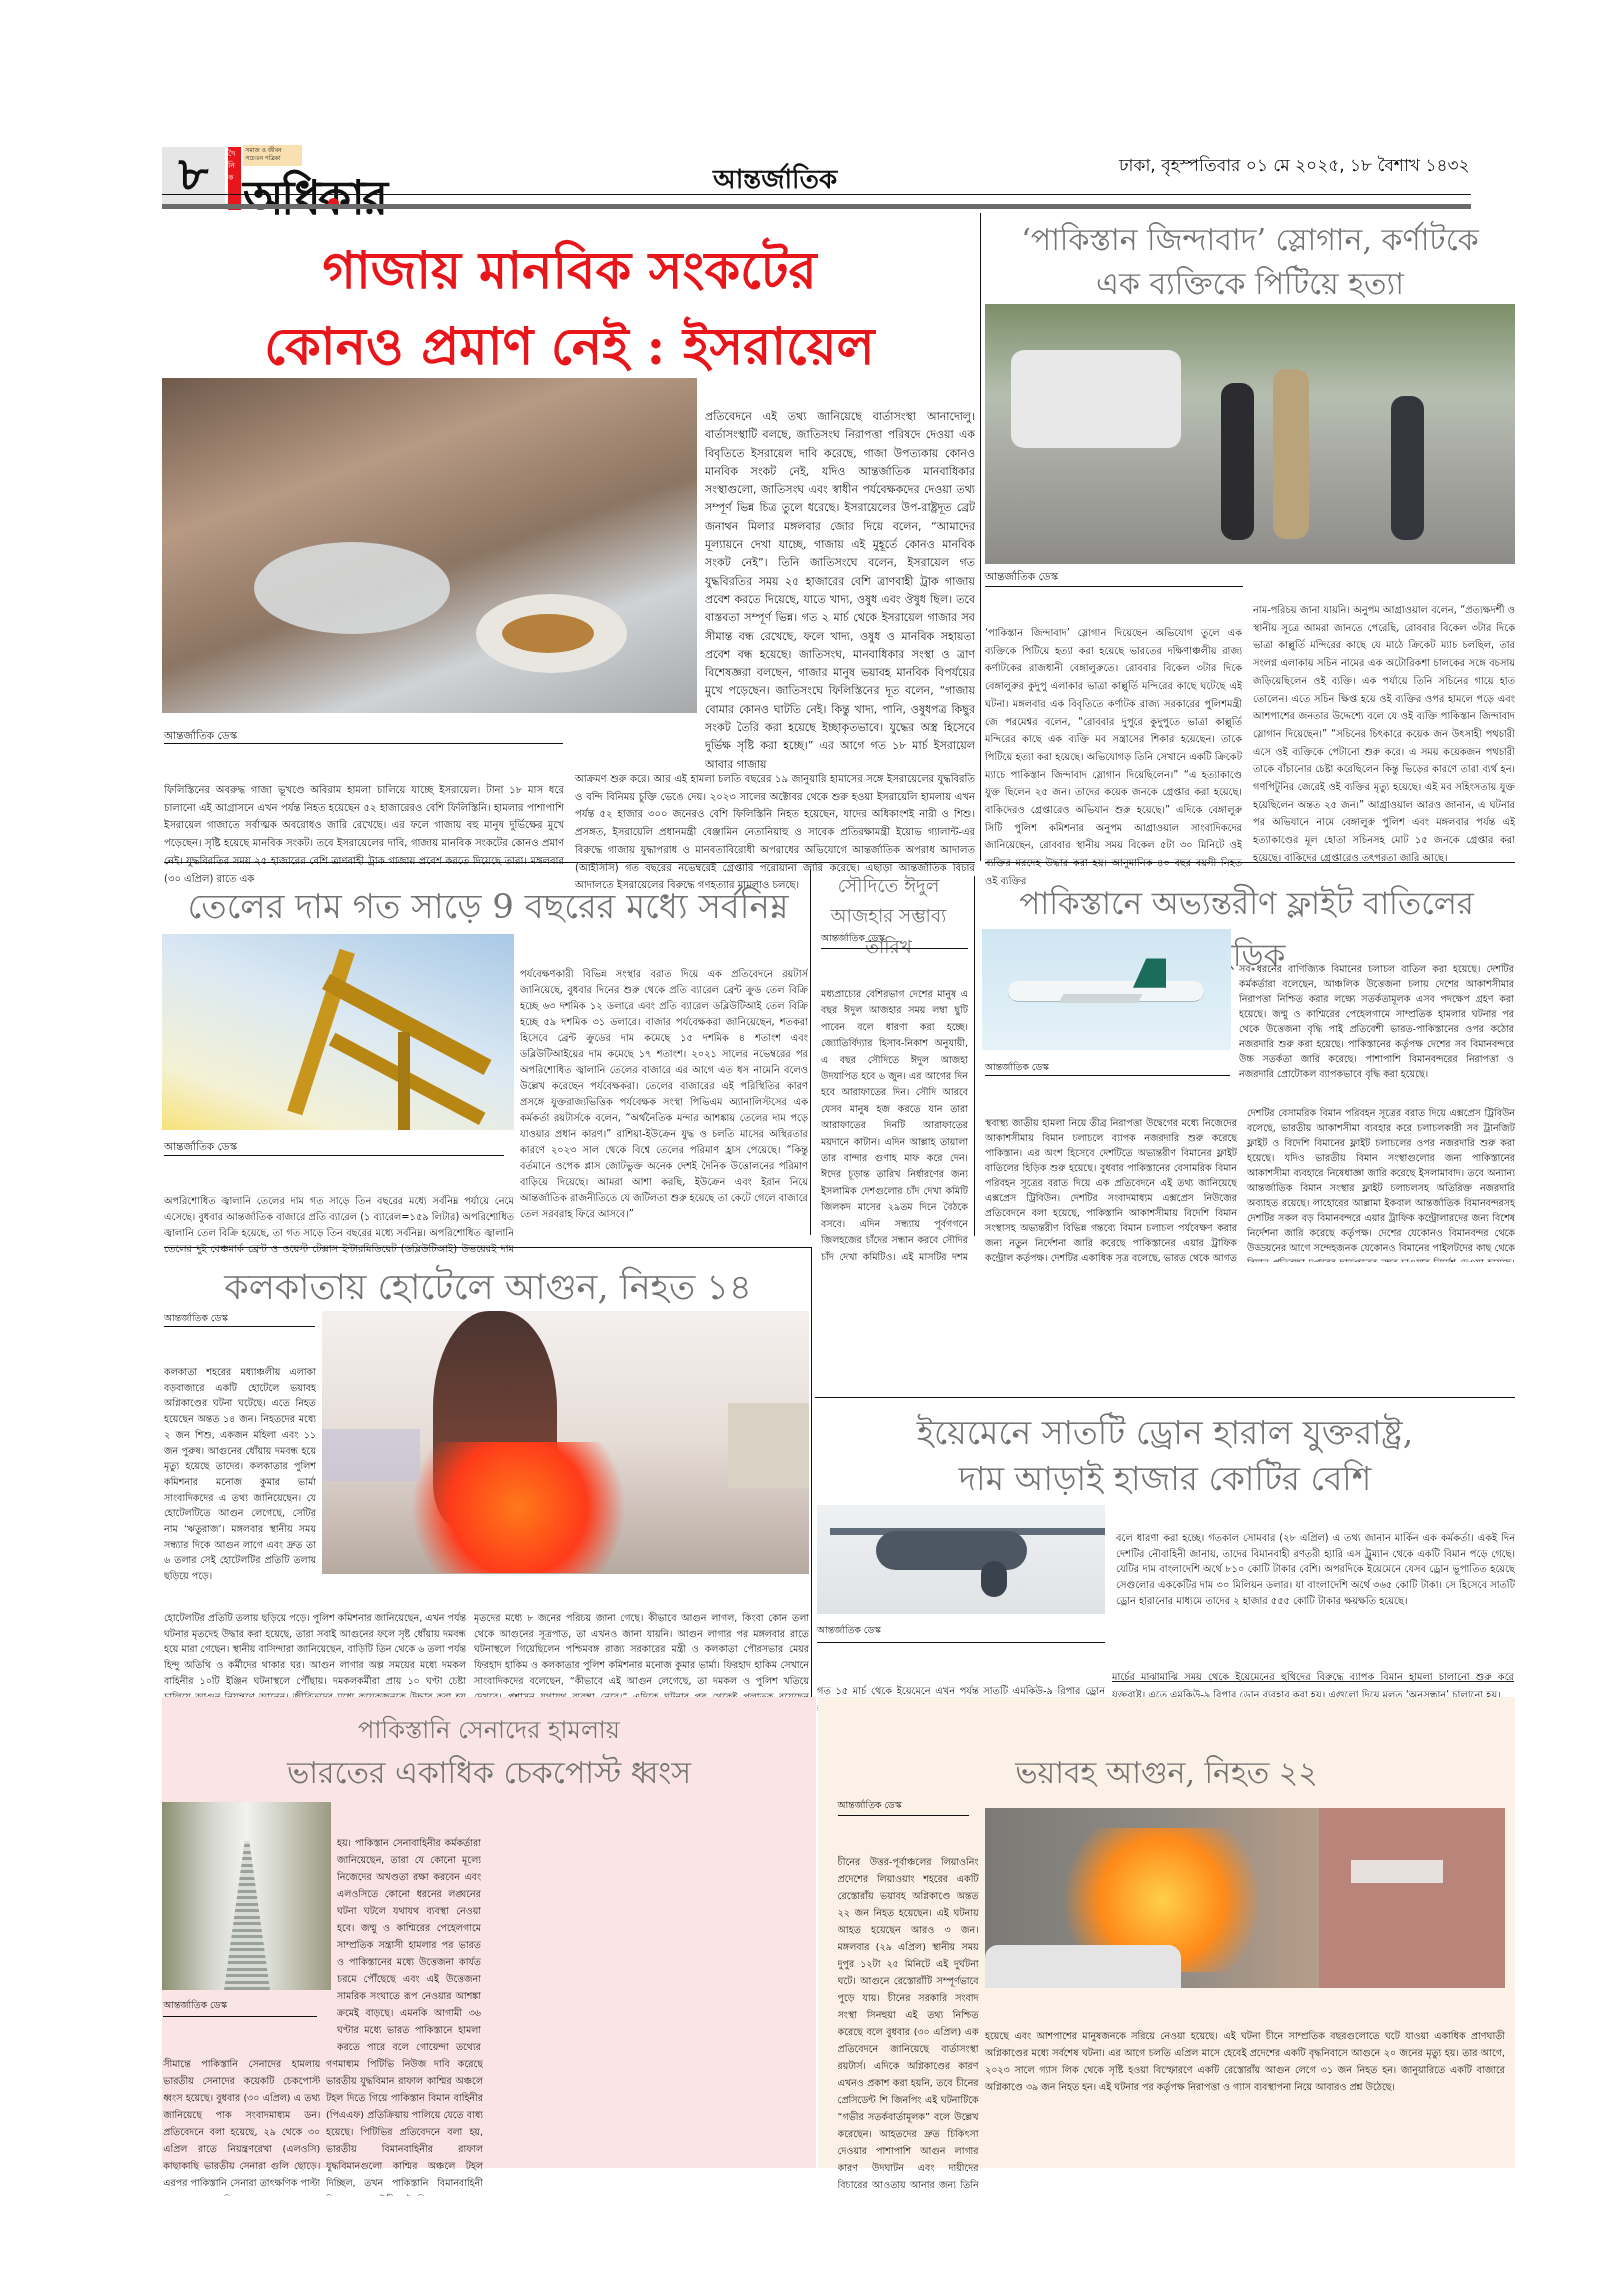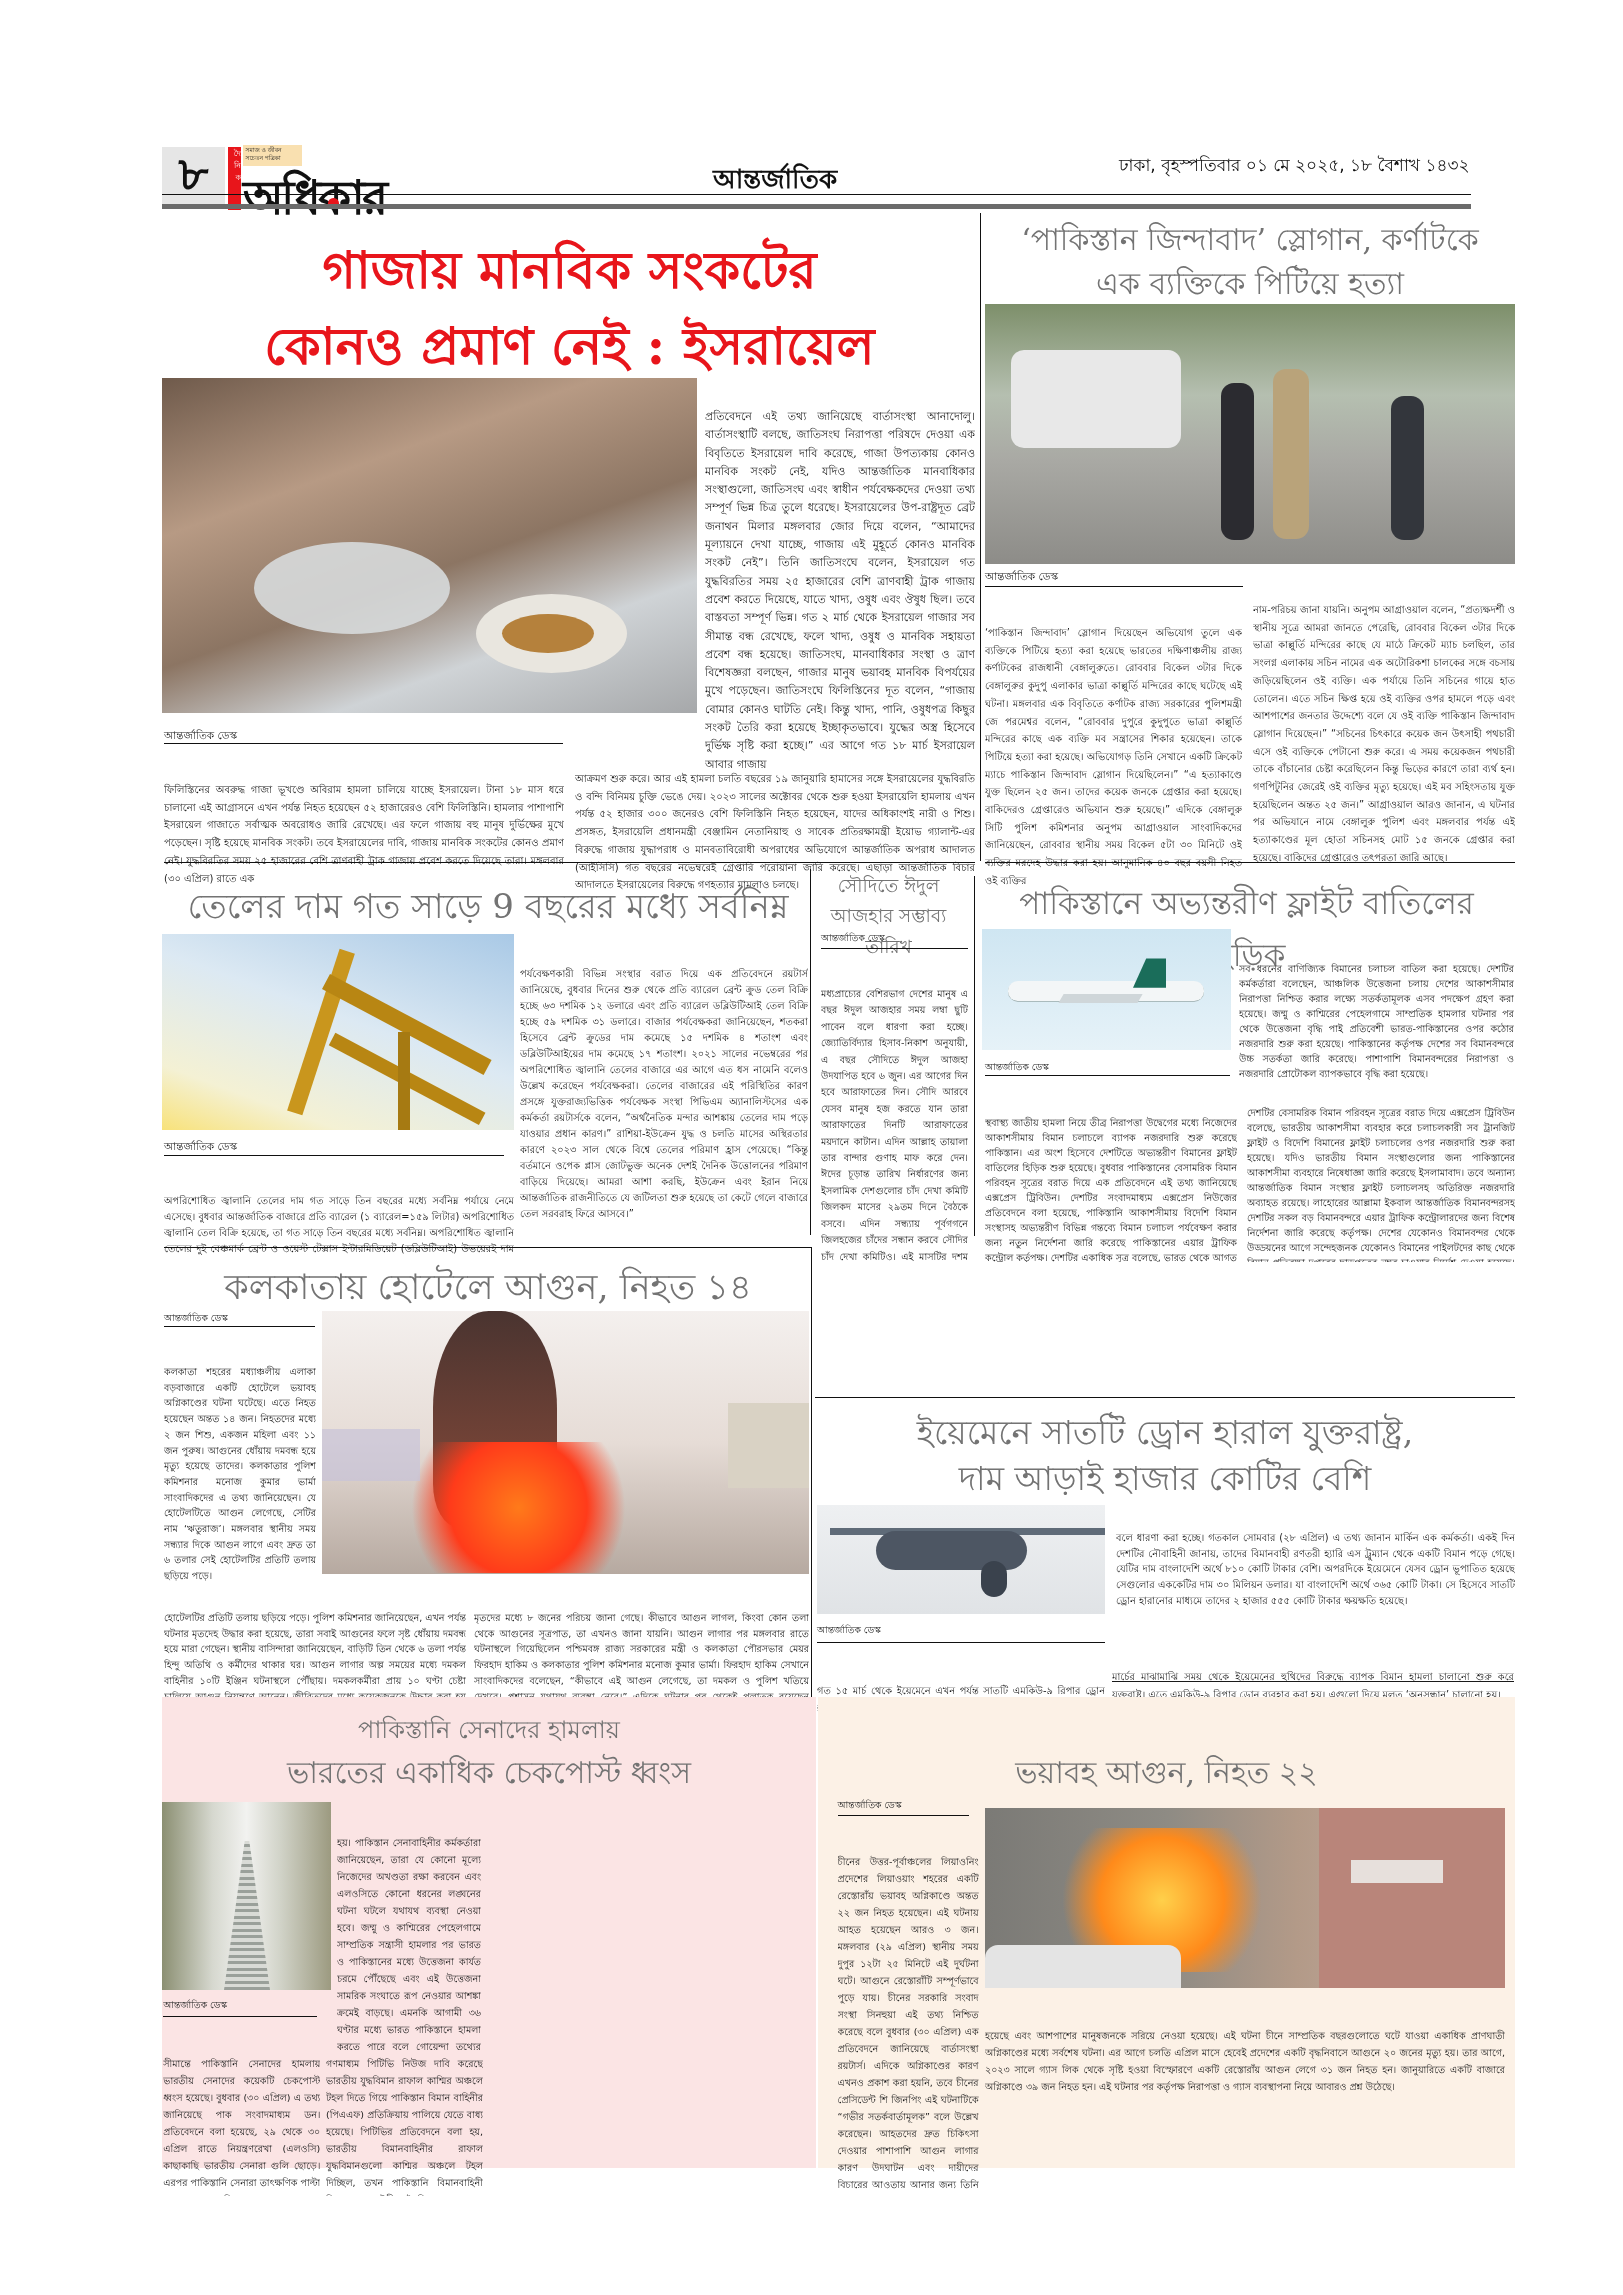--- a/index.html
+++ b/index.html
@@ -11,21 +11,21 @@
   .hrule { position:absolute; height:1.3px; background:#111; }
   .vrule { position:absolute; width:1.3px; background:#111; }
   .photo { position:absolute; overflow:hidden; }
   .headline { position:absolute; text-align:center; font-family:"DejaVu Serif", serif; color:#737373; }
   .caption-line { position:absolute; height:1.3px; background:#111; }
 
   
   .page-num { left:162px; top:147px; width:63px; height:60px; background:#e6e6e6;
               font-size:46px; font-weight:bold; display:flex; align-items:center; justify-content:center; }
   .red-tag { left:228px; top:147px; width:13px; height:63px; background:#e8151b; color:#fff;
-             font-size:7.9px; line-height:11.8px; text-align:right; padding-top:1.3px; box-sizing:border-box; }
+             font-size:7.9px; line-height:11.8px; text-align:left; padding-top:1.3px; box-sizing:border-box; }
   .tagline { left:243px; top:145px; width:54px; height:19.6px; background:#f9e0b0; font-size:5.9px; line-height:8.5px; padding:0.7px 2.6px; }
   .logo { left:243px; top:162px; font-size:47px; font-family:"DejaVu Serif", serif; font-weight:bold; letter-spacing:-2.6px; }
   .logo-dot { left:328px; top:198px; width:10.5px; height:10.5px; border-radius:50%; background:#e8151b; }
   .section-title { left:713px; top:149px; font-size:26px; font-weight:bold;margin-top:10px; }
   .dateline { left:1119px; top:152px; font-size:17px; }
 </style>
 </head>
 <body>
 
 <div class="abs page-num">৮</div>

